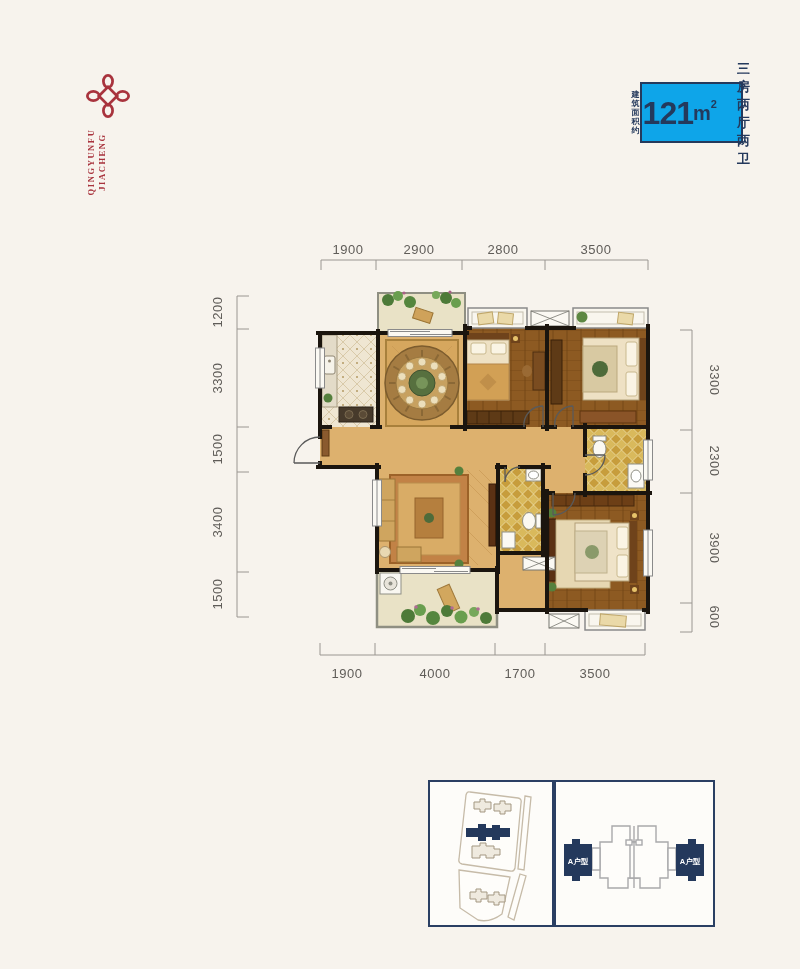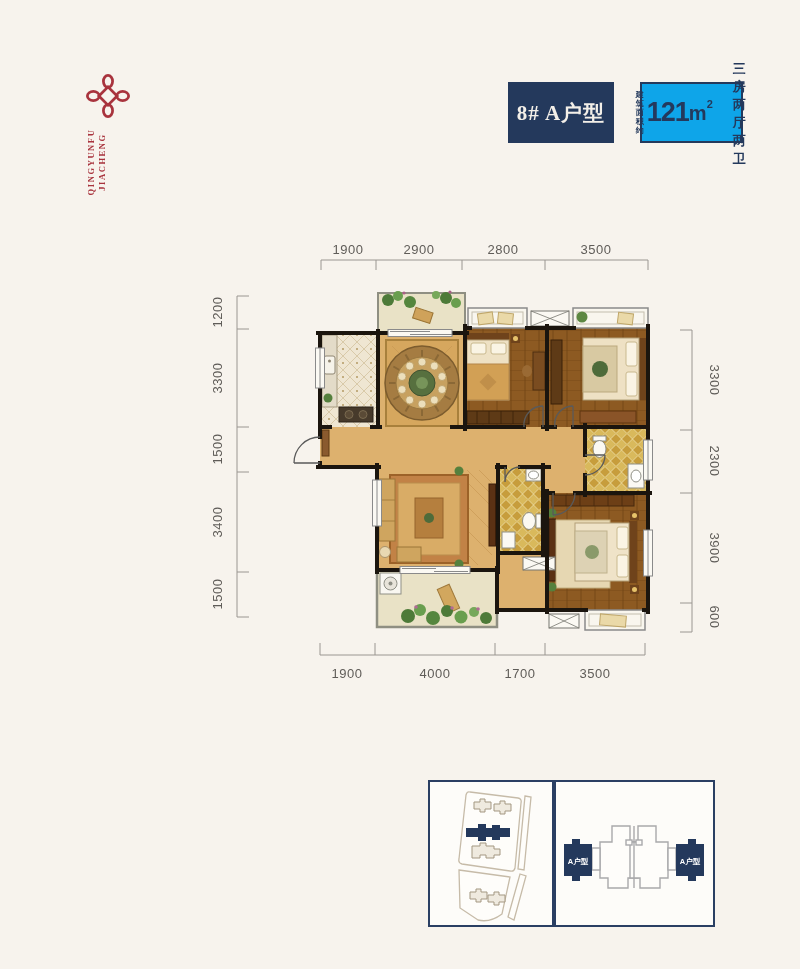--- a/index.html
+++ b/index.html
@@ -17,21 +17,21 @@
   .unit-badge{position:absolute;left:508px;top:82px;width:106px;height:61px;background:#24395c;
               display:flex;align-items:center;justify-content:center;color:#f3efe8;
               font-size:21px;font-weight:bold;font-family:"Liberation Serif","DejaVu Serif",serif;
               letter-spacing:1px;box-sizing:border-box;}
   .area-box{position:absolute;left:640px;top:82px;width:103px;height:61px;background:#0ea5e9;
             border:2px solid #24395c;box-sizing:border-box;color:#24395c;
             display:flex;flex-direction:row;align-items:center;justify-content:center;padding:2px 3px;}
   .area-row{display:flex;align-items:center;line-height:1;}
   .area-prefix{display:flex;flex-direction:column;margin-right:2px;}
   .area-prefix span{font-size:8px;font-weight:bold;line-height:9px;letter-spacing:1px;}
-  .area-value{font-size:27px;font-weight:bold;letter-spacing:-1px;}
+  .area-value{font-size:32px;font-weight:bold;letter-spacing:-1px;}
   .area-unit{font-size:20px;font-weight:bold;}
   .area-sup{font-size:11px;font-weight:bold;vertical-align:top;position:relative;top:-8px;}
   .layout-row{font-size:13px;font-weight:bold;letter-spacing:1.5px;margin-top:3px;margin-left:20px;}
   
   .plan-svg{position:absolute;left:0;top:230px;}
   .dim{font-size:13px;fill:#5f5c58;letter-spacing:0.5px;font-family:"Liberation Sans",sans-serif;}
   
   .footer{position:absolute;left:428px;top:780px;display:flex;gap:0;}
   .panel{border:2.5px solid #2a3f63;background:#fdfcf9;box-sizing:border-box;}
   .panel-site{width:126px;height:147px;}
@@ -50,21 +50,20 @@
       <ellipse cx="40" cy="24" rx="6.5" ry="5"></ellipse>
       <ellipse cx="24" cy="40" rx="5" ry="6.5"></ellipse>
       <ellipse cx="8" cy="24" rx="6.5" ry="5"></ellipse>
     </g>
   </svg>
   <div class="brand-name">
     <span>QINGYUNFU</span>
     <span>JIACHENG</span>
   </div>
 
-  <div class="unit-badge">8# A户型</div>
   <div class="area-box">
     <div class="area-row">
       <span class="area-prefix">
         <span>建 筑</span>
         <span>面积约</span>
       </span>
       <span class="area-value">121</span>
       <span class="area-unit">m</span>
       <span class="area-sup">2</span>
     </div>

